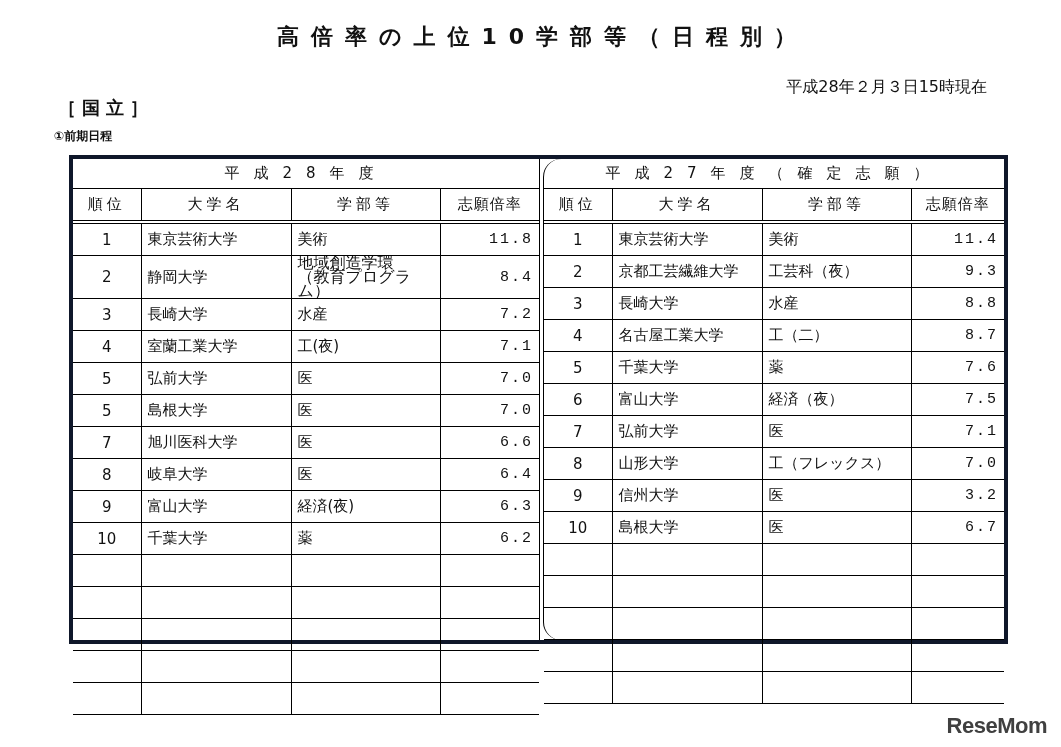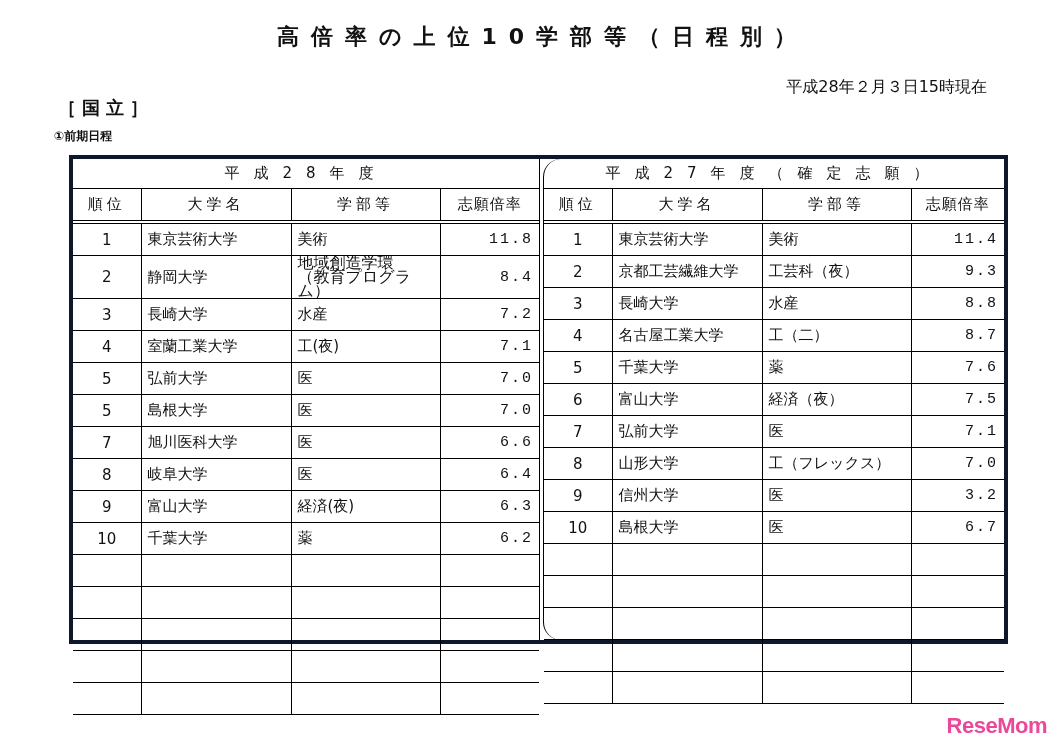--- a/index.html
+++ b/index.html
@@ -22,21 +22,21 @@
   tr > :last-child { border-right: none; }
   tr:first-child > * { border-top: none; }
   .yr th { height: 29px; letter-spacing: 14px; text-align: center; }
   .hd th { height: 31px; text-align: center; letter-spacing: 4px; border-bottom: 4px double #000; }
   .hd th.rt { letter-spacing: 1px; }
   td { height: 31px; }
   td.rank { text-align: center; }
   td.ratio { text-align: right; letter-spacing: 2px; font-family: "Liberation Mono", "DejaVu Sans Mono", monospace; }
   td.fac.two { font-size: 16px; line-height: 14px; white-space: normal; }
   .logo { position: absolute; right: 14px; bottom: 8px; font-size: 22px; font-weight: bold;
-          color: #ec4899; font-family: "Liberation Sans", sans-serif; letter-spacing: -0.5px; }
+          color: #404040; font-family: "Liberation Sans", sans-serif; letter-spacing: -0.5px; }
 </style>
 </head>
 <body>
 
 <div class="title">高倍率の上位10学部等（日程別）</div>
 <div class="asof">平成28年２月３日15時現在</div>
 <div class="cat">［国立］</div>
 <div class="sched">①前期日程</div>
 
 <div class="wrap">

